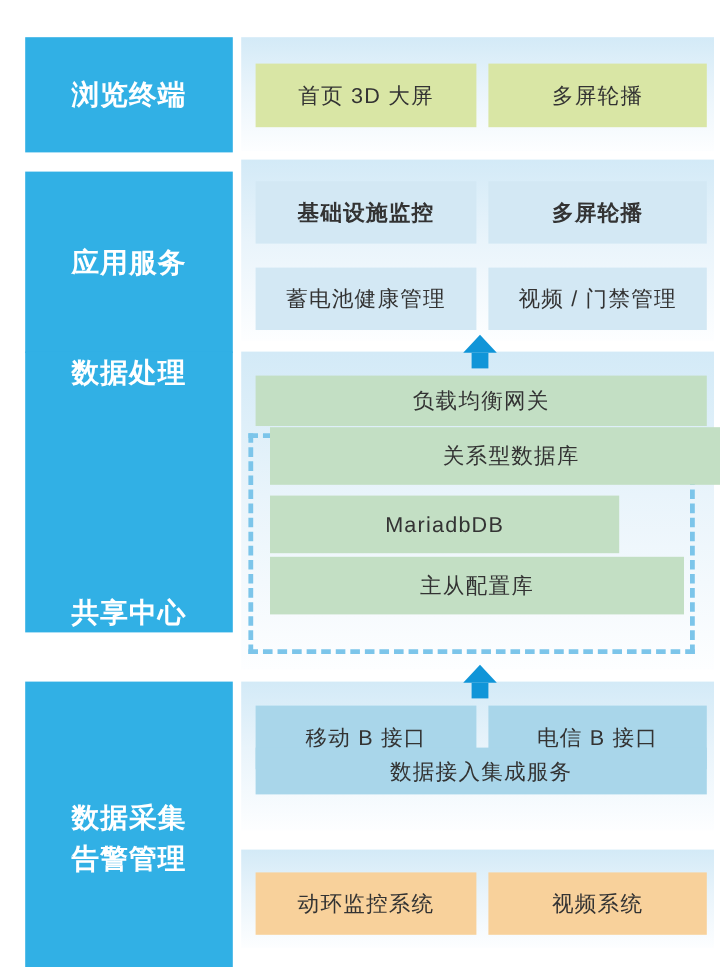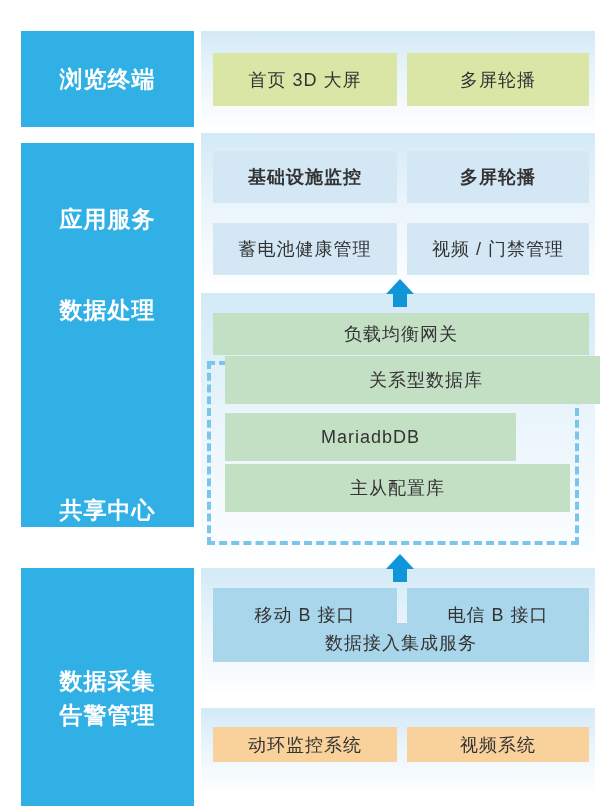--- a/index.html
+++ b/index.html
@@ -82,21 +82,21 @@
 
   #b-home,#b-multi{top:53px;height:53px;}
   #b-infra,#b-alarm{top:151px;height:52px;font-weight:bold;}
   #b-battery,#b-videoaccess{top:223px;height:52px;}
   #b-lb{top:313px;height:42px;}
   #b-rel{left:225px;top:356px;width:402px;height:48px;}
   #b-maria{left:225px;top:413px;width:291px;height:48px;text-align:center;}
   #b-master{left:225px;top:464px;width:345px;height:48px;}
   #b-mobile,#b-telecom{top:588px;height:53px;}
   #b-ingest{top:623px;height:39px;}
-  #b-env,#b-videosys{top:727px;height:35px;}
+  #b-env,#b-videosys{top:727px;height:52px;}
 
   
   .dashed-box{
     position:absolute;
     left:207px;
     top:361px;
     width:372px;
     height:184px;
     border:4px dashed var(--dashed-border);
     background:transparent;

